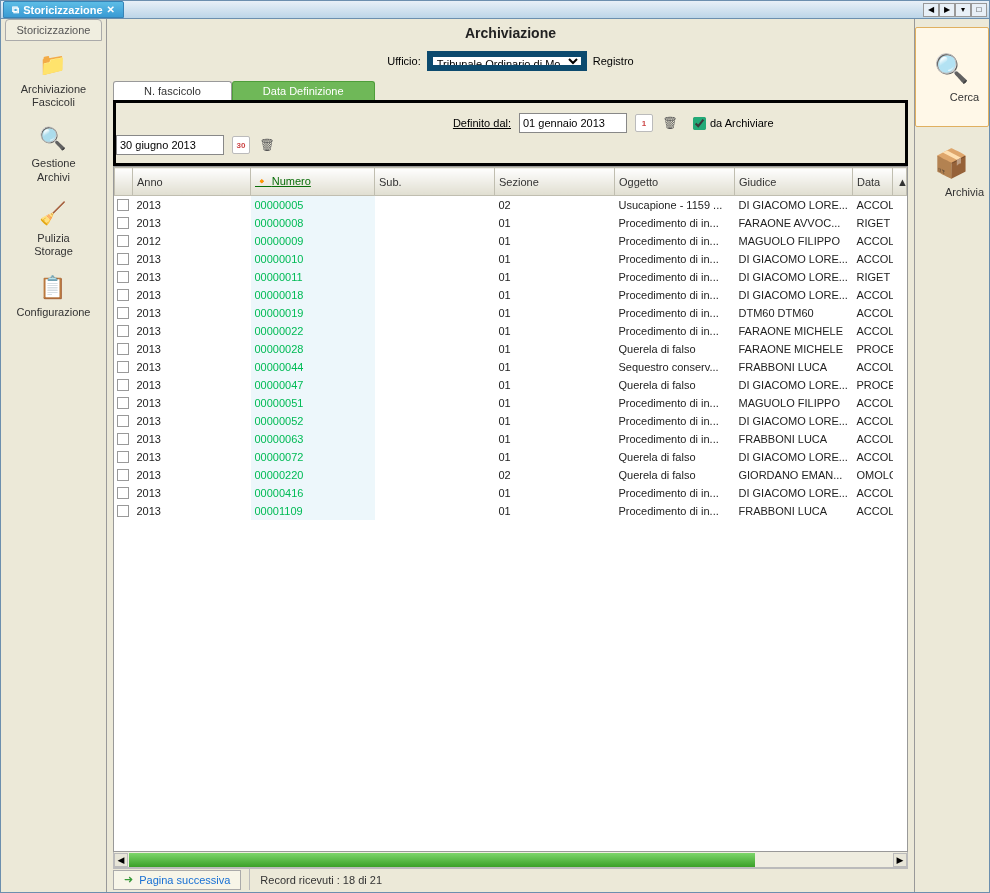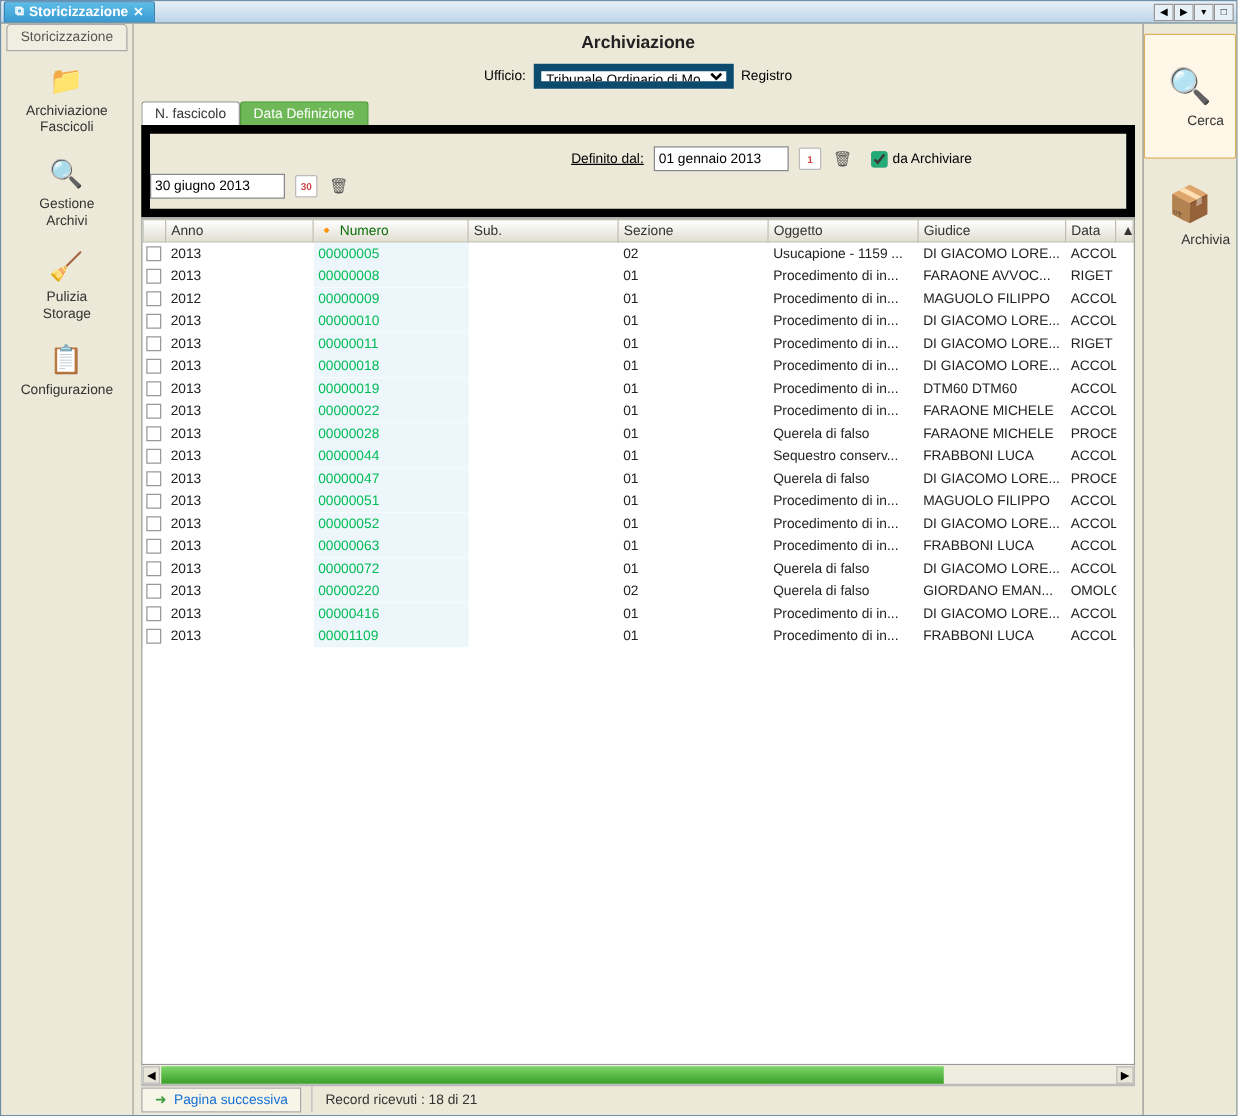--- a/index.html
+++ b/index.html
@@ -26,37 +26,37 @@
 .center { flex: 1; display: flex; flex-direction: column; background: #ece9d8; }
 .center-title { text-align: center; font-weight: bold; font-size: 14px; padding: 6px 0; color: #222; }
 
 .filters-row1 { display: flex; align-items: center; justify-content: center; gap: 6px; padding: 4px 0 10px; }
 .filters-row1 label { font-size: 11px; }
 .filters-row1 select { font-size: 11px; height: 20px; border: 6px solid #0c4a6e; background: #fff; }
 .sel-ufficio { width: 160px; }
 .sel-registro { width: 270px; }
 
 .subtabs { display: flex; align-items: flex-end; margin-left: 6px; }
-.subtab { padding: 3px 10px; font-size: 11px; border: 1px solid #999; border-bottom: none; background: #fff; color: #333; margin-right: 0; border-radius: 3px 3px 0 0; cursor:pointer; }
+.subtab { padding: 3px 30px; font-size: 11px; border: 1px solid #999; border-bottom: none; background: #fff; color: #333; margin-right: 0; border-radius: 3px 3px 0 0; cursor:pointer; }
 .subtab.active { background: #6fb858; color: #fff; border-color: #4e9d3a; }
 
-.date-panel { border: 7px solid #000000; margin: 0 6px; padding: 8px 0 6px; background: #ece9d8; }
+.date-panel { border: 3px solid #000000; margin: 0 6px; padding: 8px 0 6px; background: #ece9d8; }
 .date-row { display: flex; align-items: center; gap: 8px; margin: 2px 0; }
 .date-row .lbl { width: 395px; text-align: right; font-size: 11px; text-decoration: underline; }
 .date-row .nolbl { text-decoration: none; }
 .date-input { width: 108px; height: 20px; border: 1px solid #888; font-size: 11px; padding: 1px 3px; background: #fff; }
 .cal-ic, .trash-ic { width: 18px; height: 18px; display: inline-flex; align-items: center; justify-content: center; font-size: 12px; cursor: pointer; border:1px solid #bbb; background:#fff; border-radius:2px;}
 .trash-ic{border:none;background:transparent;color:#555;}
 .chk-archiviare { display: flex; align-items: center; gap: 4px; font-size: 11px; margin-left: 6px; }
 .chk-archiviare input { accent-color: #2a7; }
 
 .table-wrap { flex: 1; margin: 0 6px; border: 1px solid #999; background: #fff; overflow: hidden; position: relative; display:flex;flex-direction:column; }
 table { width: 100%; border-collapse: collapse; font-size: 11px; table-layout: fixed; }
-thead th { background: linear-gradient(to bottom, #fefefe, #e0ded0); border: 1px solid #c0beb0; text-align: left; padding: 2px 4px; font-weight: normal; color: #333; height: 18px; white-space: nowrap; overflow: hidden; }
-thead .sorted { color: #0a6e0a; }
+thead th { background: linear-gradient(to bottom, #fefefe, #e0ded0); border: 1px solid #c0beb0; text-align: left; padding: 2px 4px; font-weight: normal; color: #333; height: 28px; white-space: nowrap; overflow: hidden; }
+thead .sorted { color: #0a6e0a; text-decoration: underline; }
 tbody td { border-bottom: 0px solid #eee; padding: 0 4px; height: 18px; white-space: nowrap; overflow: hidden; color: #222; }
 tbody td.num { background: #edf7fb; color: #0b5; }
 tbody tr td:first-child { padding-left: 2px; }
 .chk { width: 12px; height: 12px; border: 1px solid #999; display: inline-block; vertical-align: middle; background:#fff; }
 .col-chk{width:18px;} .col-anno{width:118px;} .col-num{width:124px;} .col-sub{width:120px;} .col-sez{width:120px;} .col-ogg{width:120px;} .col-giu{width:118px;} .col-stato{width:40px;} .col-end{width:14px;}
 
 .tbody-fill{flex:1;background:#fff;}
 .hscroll { height: 16px; background: #efede0; display: flex; align-items: center; margin: 0 6px; border:1px solid #bbb; border-top:none;}
 .hscroll .bar { height: 14px; background: linear-gradient(to bottom,#7dd66b,#3aa028); width: 79%; margin-left:1px; }
 .hscroll .arrow{width:14px;height:14px;display:flex;align-items:center;justify-content:center;font-size:9px;background:#e8e6d8;border:1px solid #bbb;}

